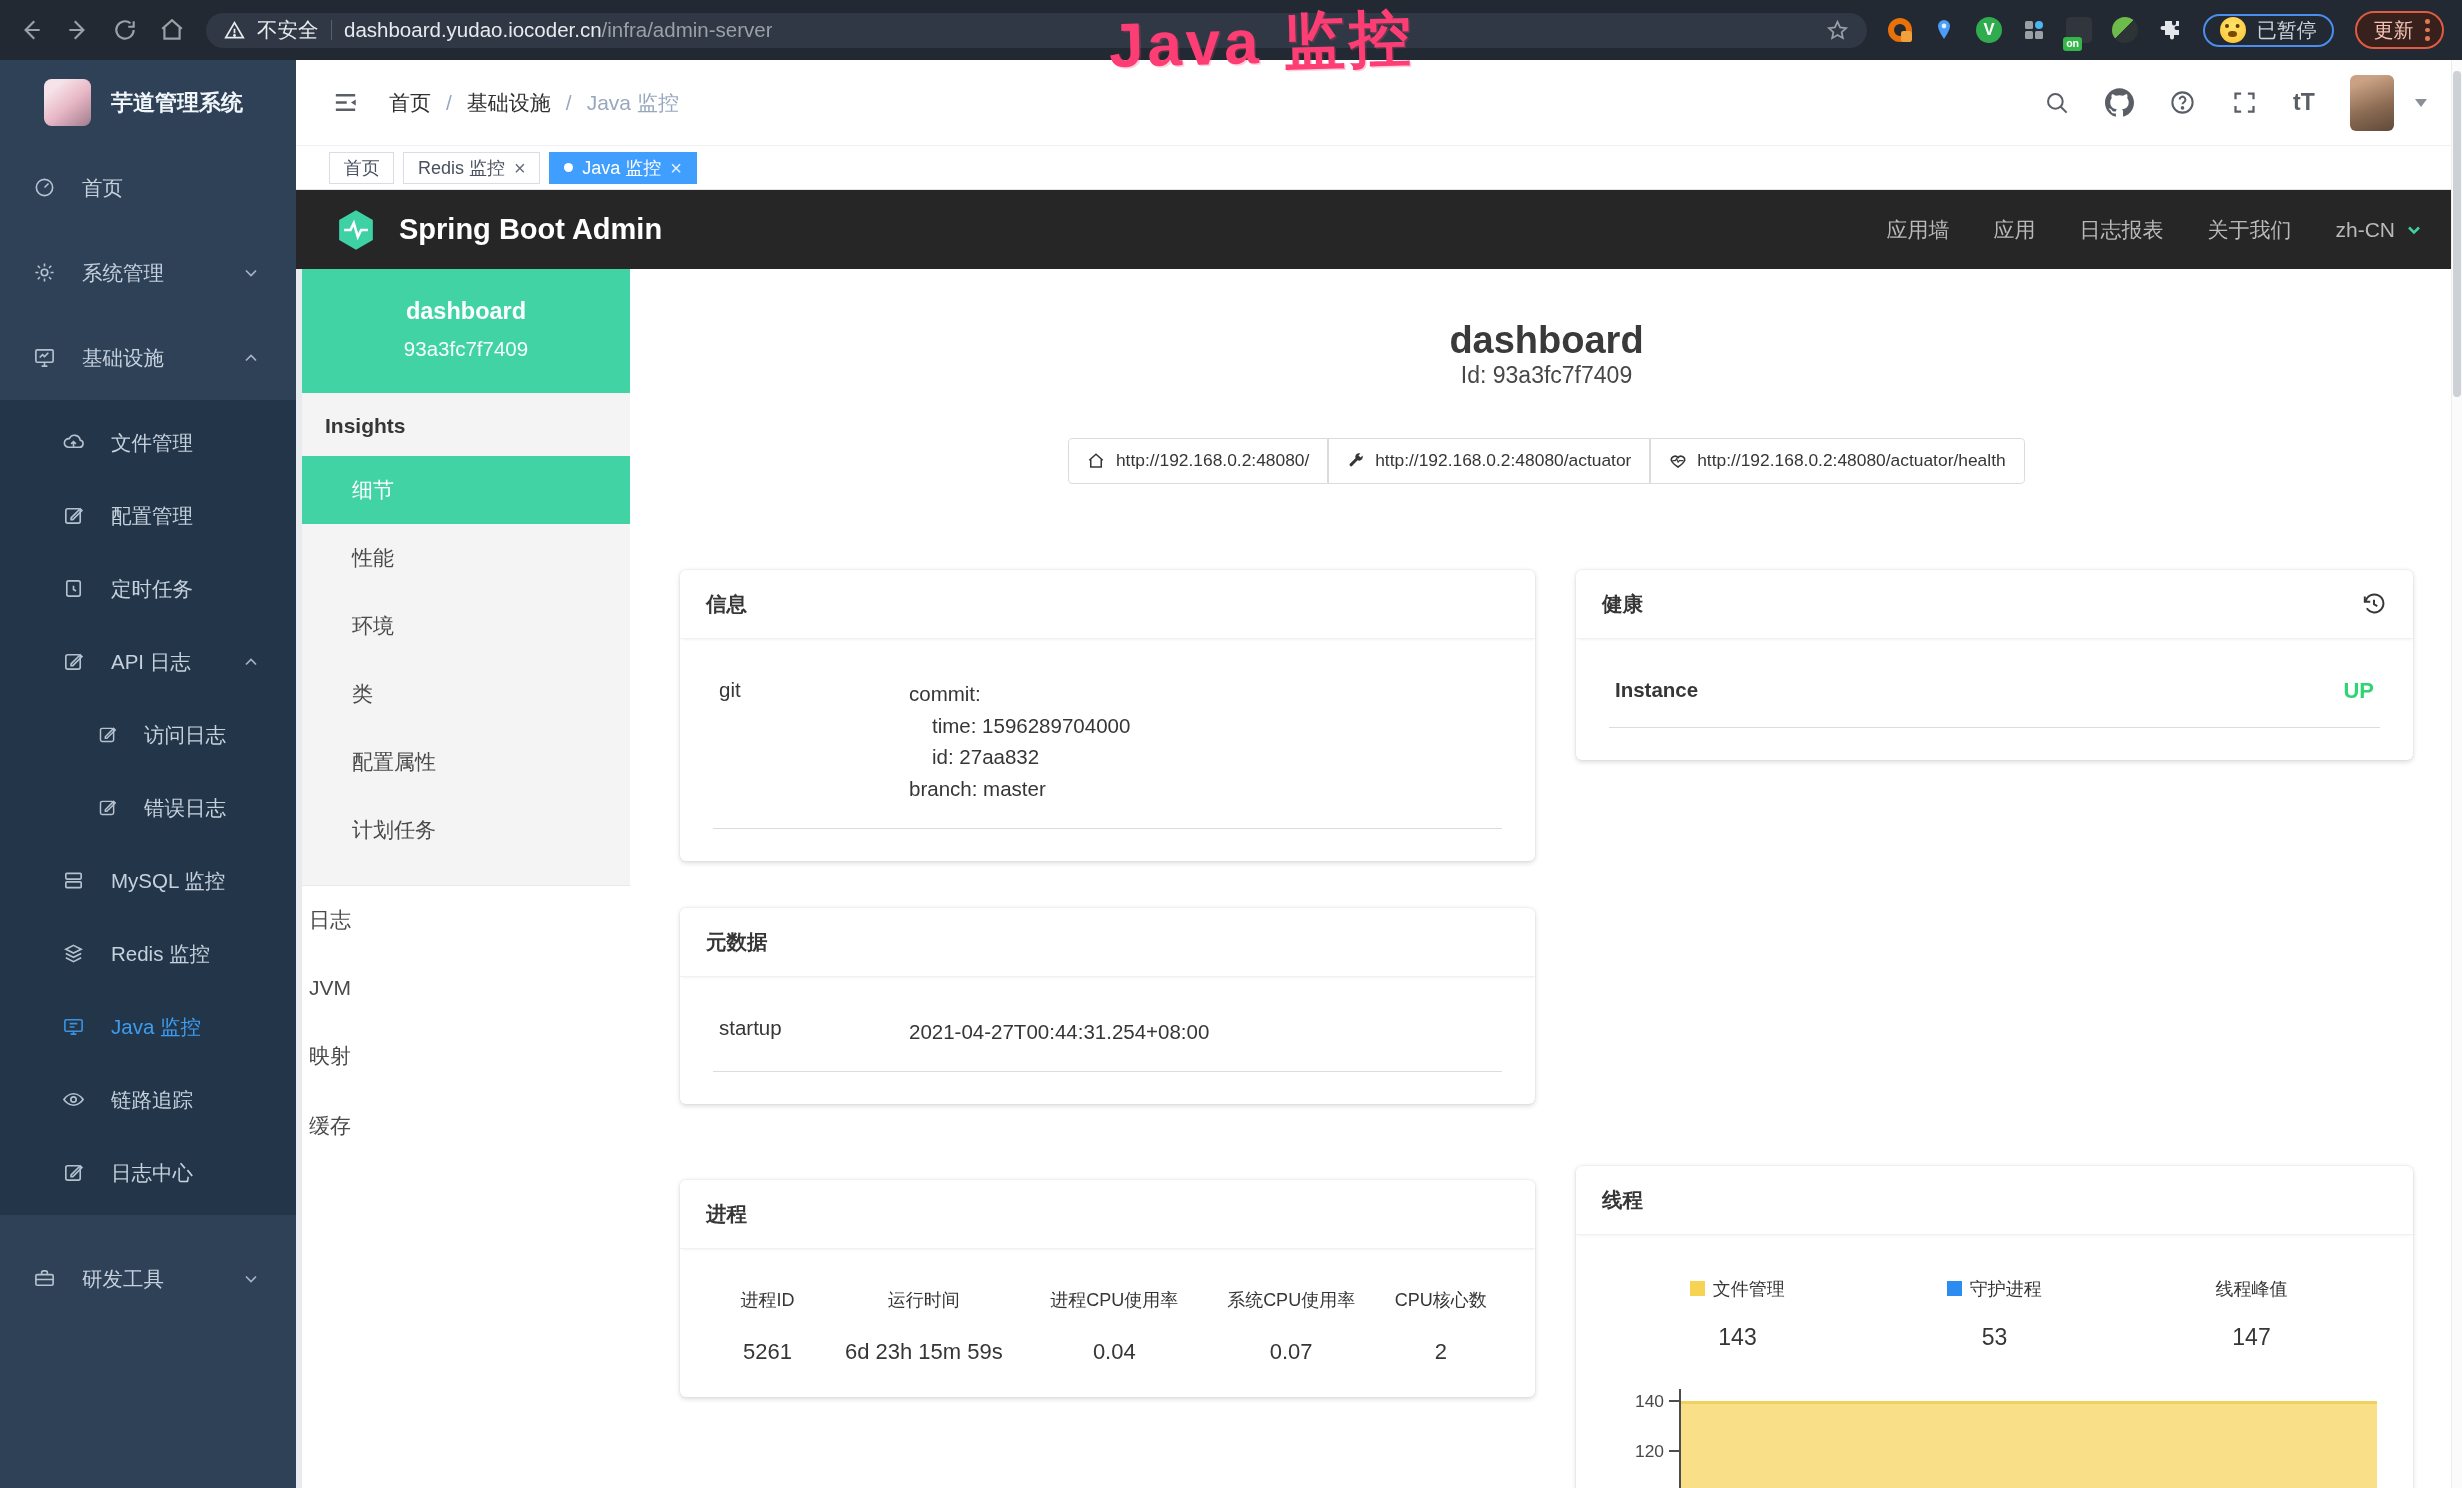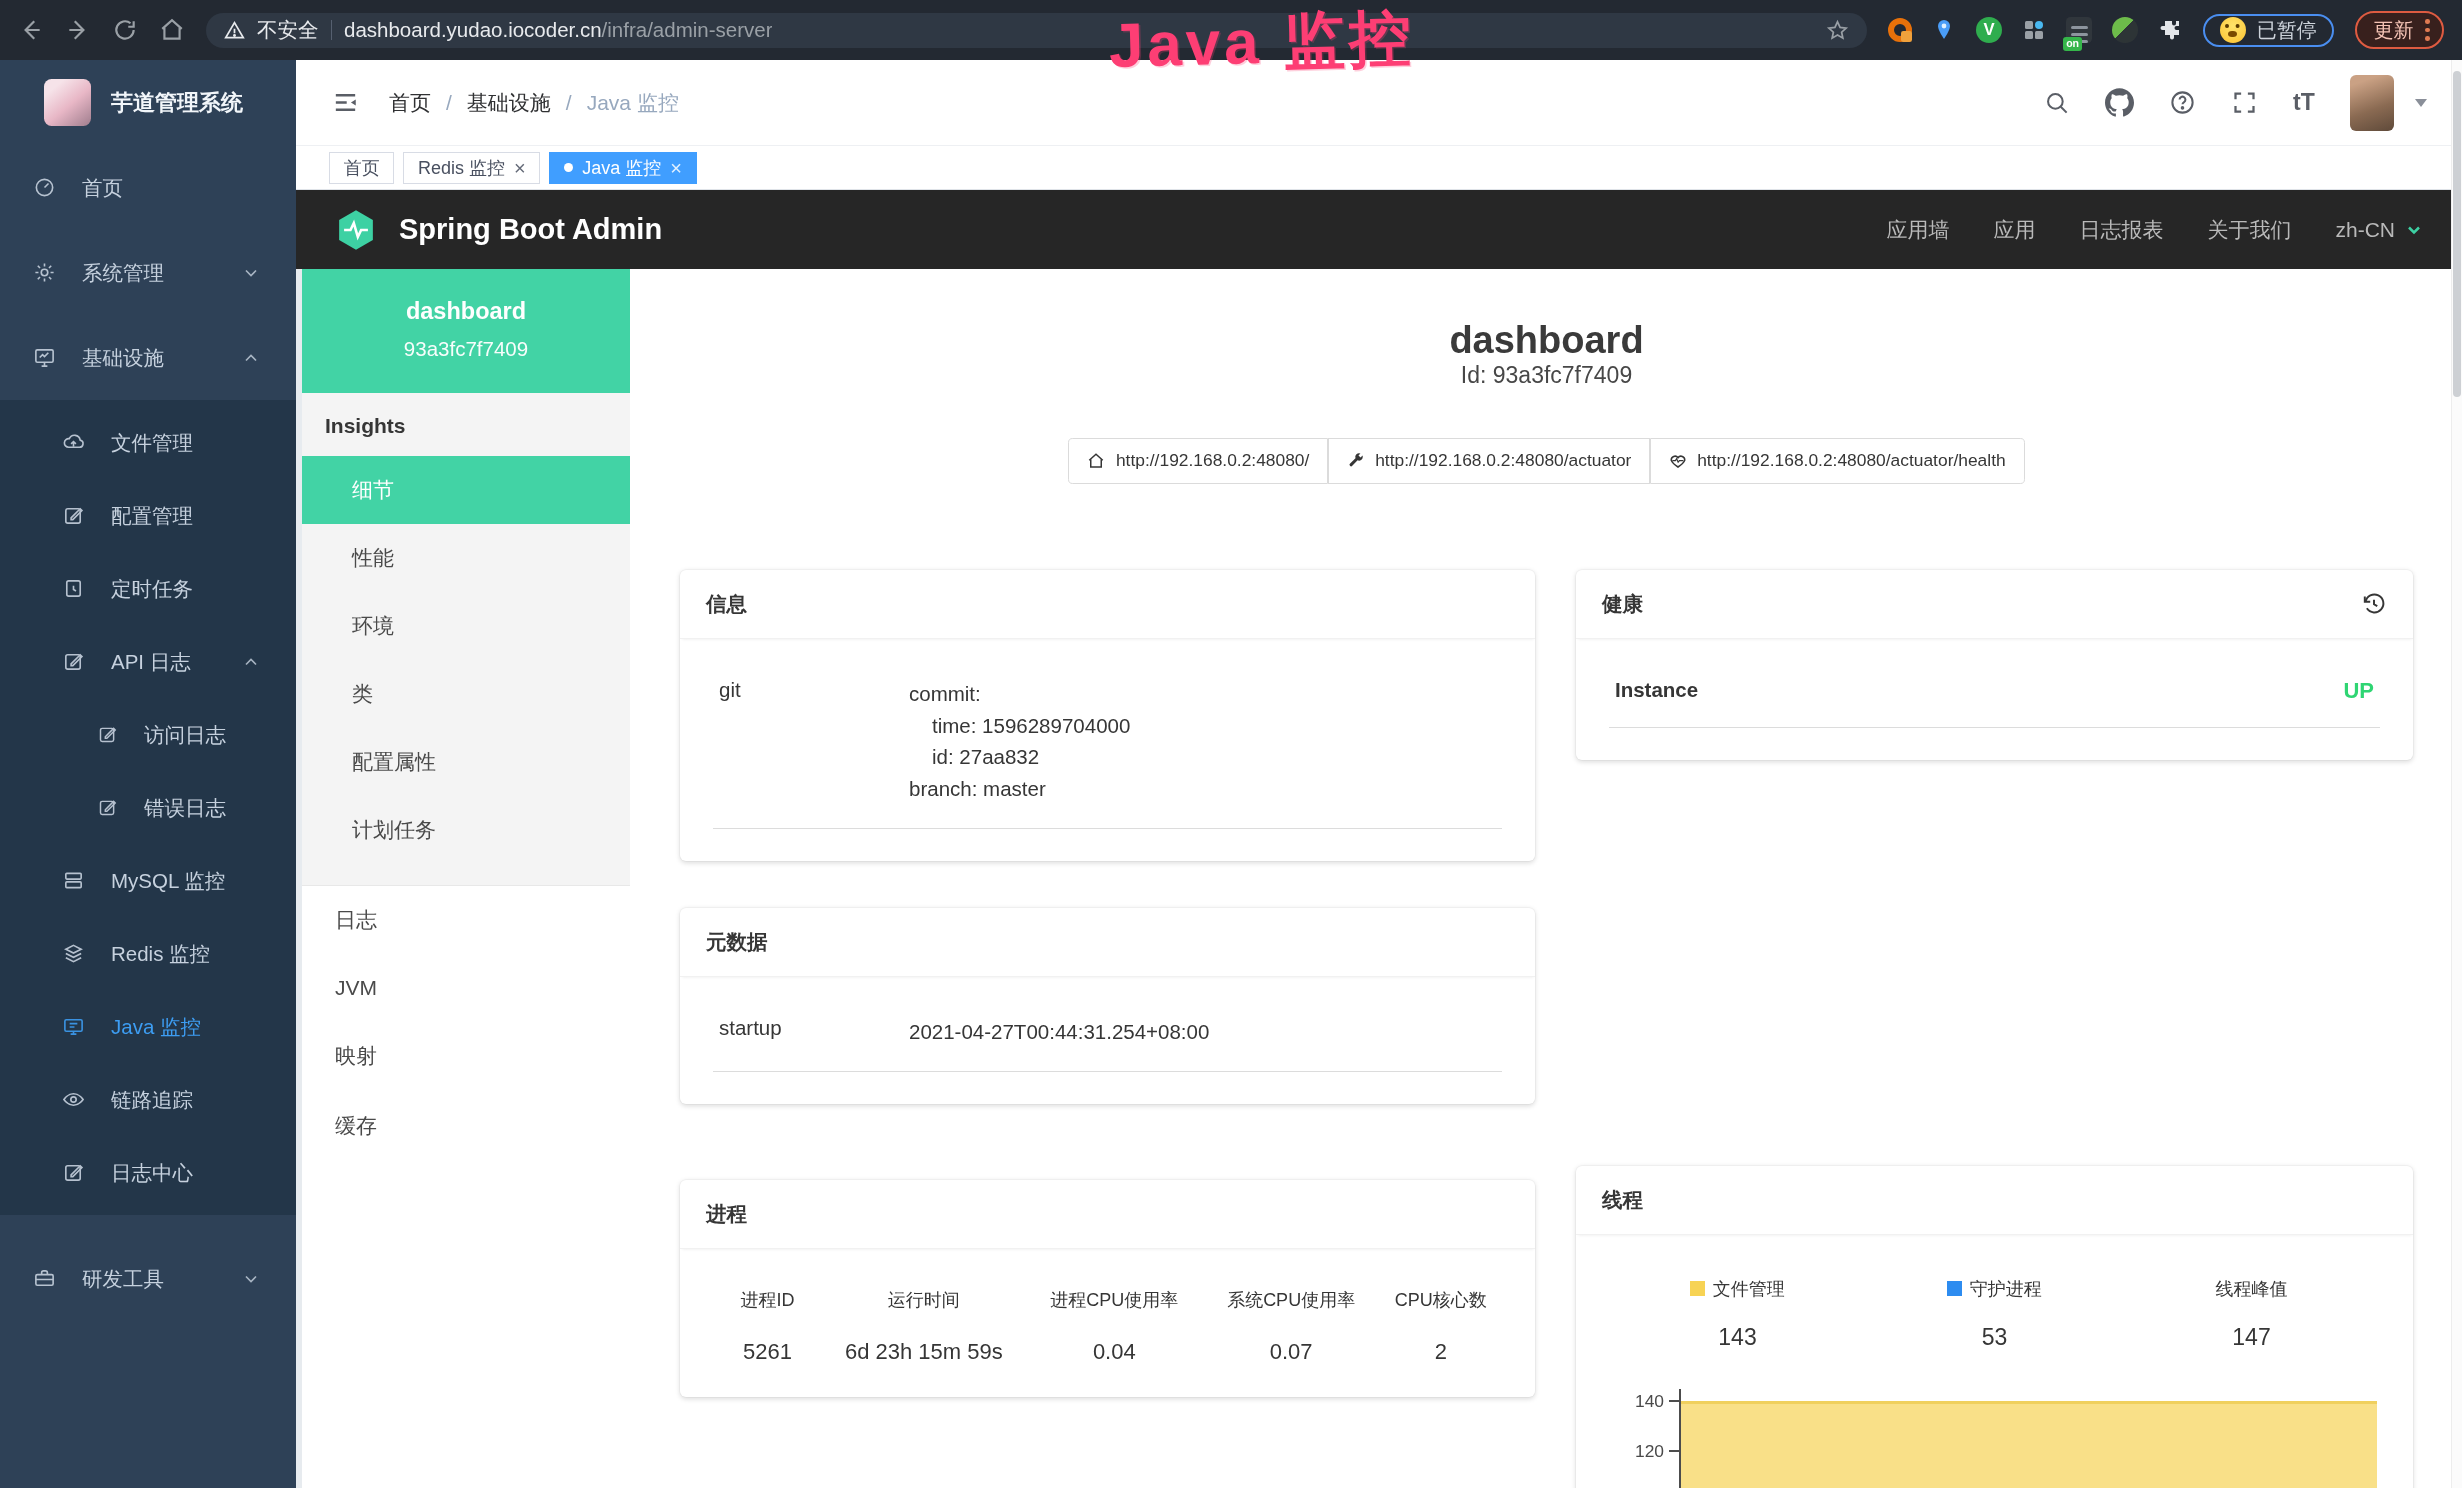--- a/index.html
+++ b/index.html
@@ -16,21 +16,21 @@
   .chrome{height:60px;background:var(--chrome);display:flex;align-items:center;padding:0 18px;gap:21px}
   .chrome .nic{color:#9aa0a6}
   .urlbox{flex:1;height:35px;border-radius:17.4px;background:var(--pillbg);display:flex;align-items:center;padding:0 18px;gap:12px;color:#e8eaed;font-size:20.5px;min-width:0}
   .urlbox .div{width:1.5px;height:20px;background:#566070}
   .url .path{color:#9aa0a6}
   .url{white-space:nowrap;overflow:hidden}
   .ext-row{display:flex;align-items:center;gap:20px}
   .e1{width:24px;height:24px;border-radius:50%;border:6.8px solid #e8710a;position:relative}
   .e1 b{position:absolute;right:-6px;bottom:-6px;width:11.4px;height:11.4px;background:#f0a13c;border-radius:2.3px}
   .e3{width:26px;height:26px;border-radius:50%;background:#2fad4e;color:#fff;font-size:16.7px;font-weight:700;display:flex;align-items:center;justify-content:center}
-  .e5{width:26px;height:26px;border-radius:4.6px;background:#30363c;position:relative;display:flex;flex-direction:column;justify-content:flex-end;gap:3.8px;padding:0 4.6px}
+  .e5{width:26px;height:26px;border-radius:4.6px;background:#30363c;position:relative;display:flex;flex-direction:row;justify-content:flex-start;gap:3.8px;padding:0 4.6px}
   .e5 i{height:3px;background:#8d959e;border-radius:1.5px}
   .e5 b{position:absolute;left:-3px;bottom:-7.6px;background:#35b64a;color:#fff;font-size:10.6px;font-weight:700;font-style:normal;border-radius:3px;padding:0.8px 3px;line-height:1.1}
   .e6{width:26px;height:26px;border-radius:50%;background:linear-gradient(135deg,#6dbb4a 48%,#2d3436 48%)}
   .pill-paused{display:flex;align-items:center;gap:10.6px;border:2.3px solid #4a8ef0;border-radius:20.5px;padding:1px 15px;color:#cdd3da;font-size:20px;white-space:nowrap}
   .face{width:26px;height:26px;border-radius:50%;background:radial-gradient(circle at 50% 35%,#ffe36b,#fcc230);position:relative}
   .face:before{content:"";position:absolute;left:5.3px;top:6.8px;width:3.8px;height:3.8px;border-radius:50%;background:#5b3b00;box-shadow:10.6px 0 0 #5b3b00}
   .face:after{content:"";position:absolute;left:8.3px;top:13.7px;width:9px;height:6.8px;border-radius:50%;background:#7a4a00}
   .btn-update{display:flex;align-items:center;gap:12px;border:2.3px solid #df5b41;border-radius:20.5px;padding:3.8px 12px 3.8px 16.7px;background:#38201d;color:#f4c3b5;font-size:20px;white-space:nowrap}
   .kebab{display:flex;flex-direction:column;gap:3.8px}
   .kebab i{width:4.6px;height:4.6px;border-radius:50%;background:#e07a52}
@@ -82,21 +82,21 @@
   .gutter{width:6px;background:#e7ebef;flex-shrink:0}
   .sbaside{width:328px;flex-shrink:0;background:#fff;font-size:21px;color:#4a4a4a;box-shadow:0.8px 0 0 #ececec}
   .appblock{background:var(--green);color:#fff;text-align:center;padding:29px 7.6px 32px;cursor:pointer}
   .appname{font-size:23.5px;font-weight:700}
   .appid{font-size:20.5px;margin-top:12px;opacity:.96}
   .side-section{background:#f4f4f4;padding:21px 23px 18px;font-weight:700;color:#363636;box-shadow:0 0.8px 0 #e5e5e5}
   .insgroup{background:#f4f4f4;padding-bottom:21px;box-shadow:0 0.8px 0 #e3e3e3}
   .side-item{padding:20px 23px;cursor:pointer}
   .insgroup .side-item{padding-left:50px}
   .side-item.active{background:var(--green);color:#fff}
-  .side-item.root{padding:21px 33px}
+  .side-item.root{padding:21px 7px}
 
   
   .sbamain{flex:1;min-width:0;padding:50px 49px 0 50px;position:relative;background:#fff}
   .ititle{text-align:center;font-size:38px;color:#3a3a3a;font-weight:600}
   .isub{text-align:center;font-size:23px;color:#474747;margin-top:0}
   .btnrow{display:flex;justify-content:center;margin-top:49px}
   .lbtn{display:flex;align-items:center;gap:10.6px;border:0.8px solid #dbdbdb;background:#fff;padding:11.4px 18px;font-size:17.4px;color:#363636;cursor:pointer;margin-left:-0.8px}
   .lbtn:first-child{border-radius:4.6px 0 0 4.6px;margin-left:0}
   .lbtn:last-child{border-radius:0 4.6px 4.6px 0}
 

